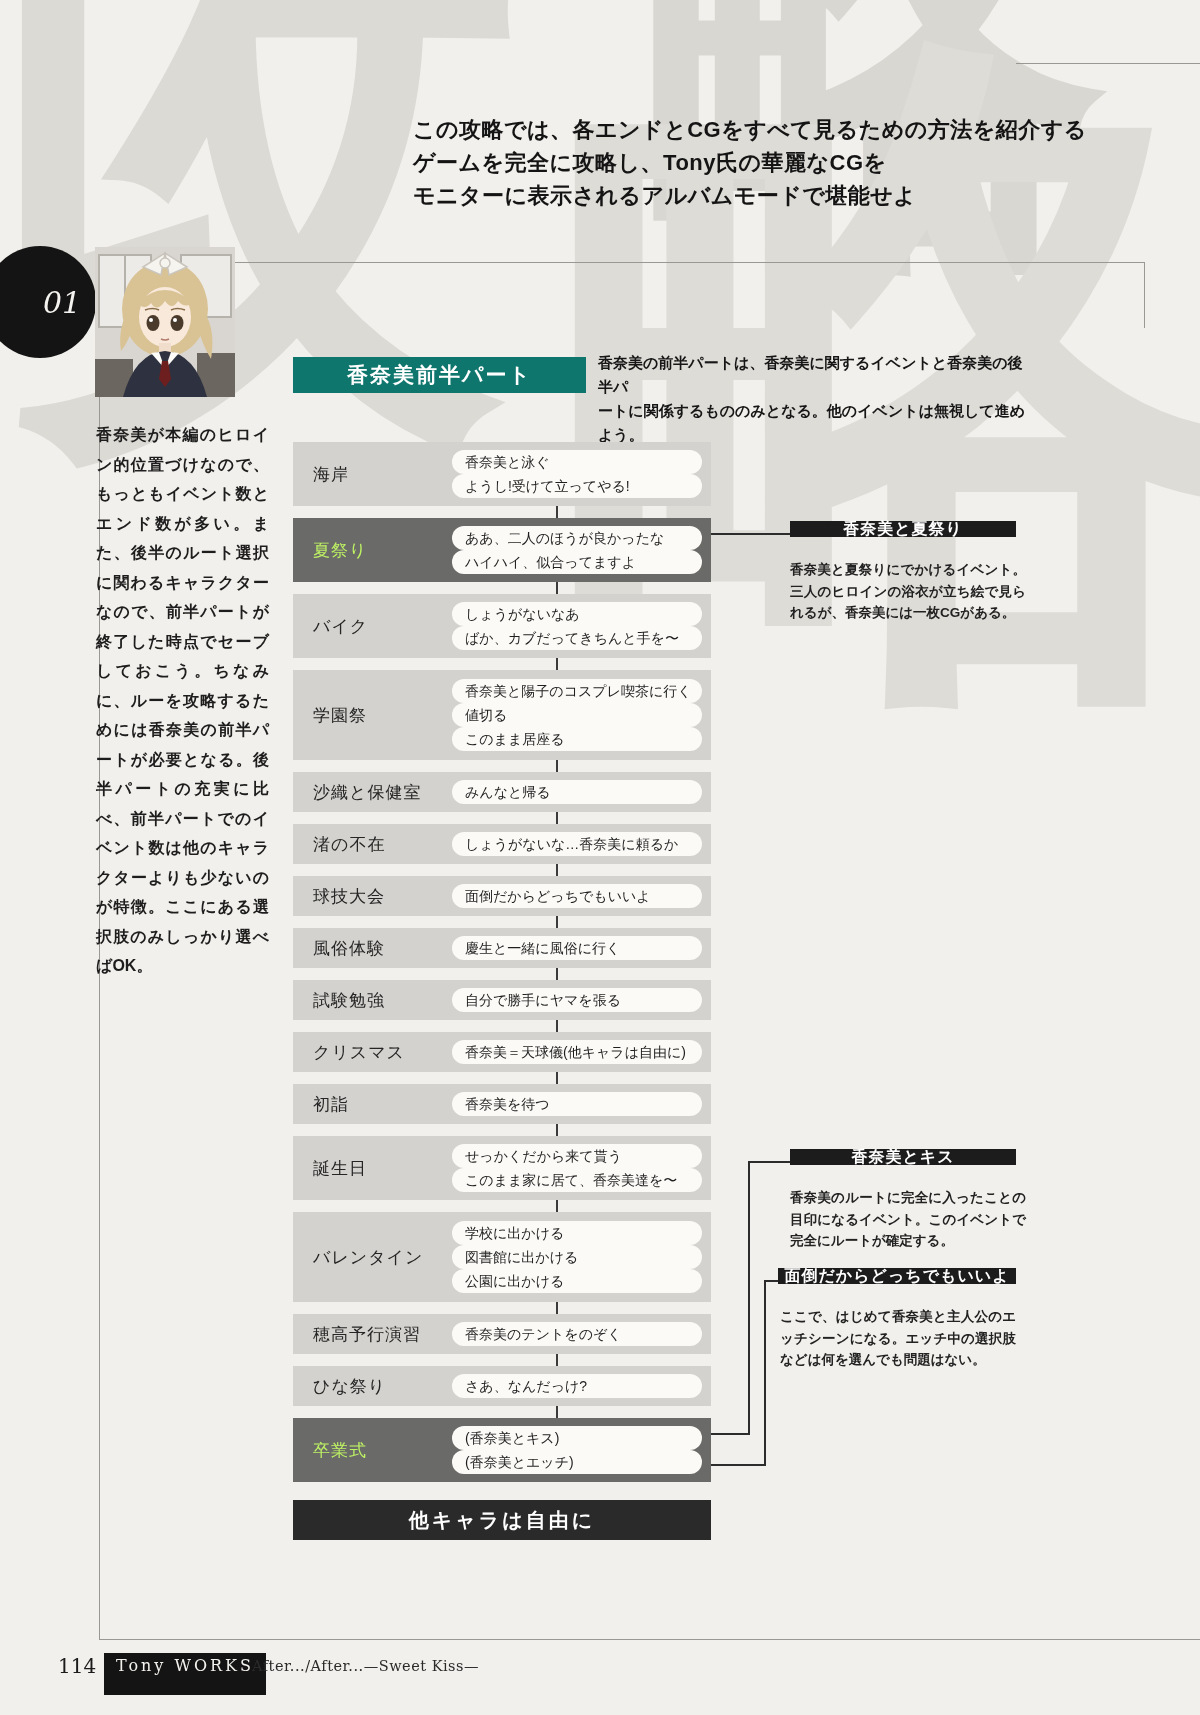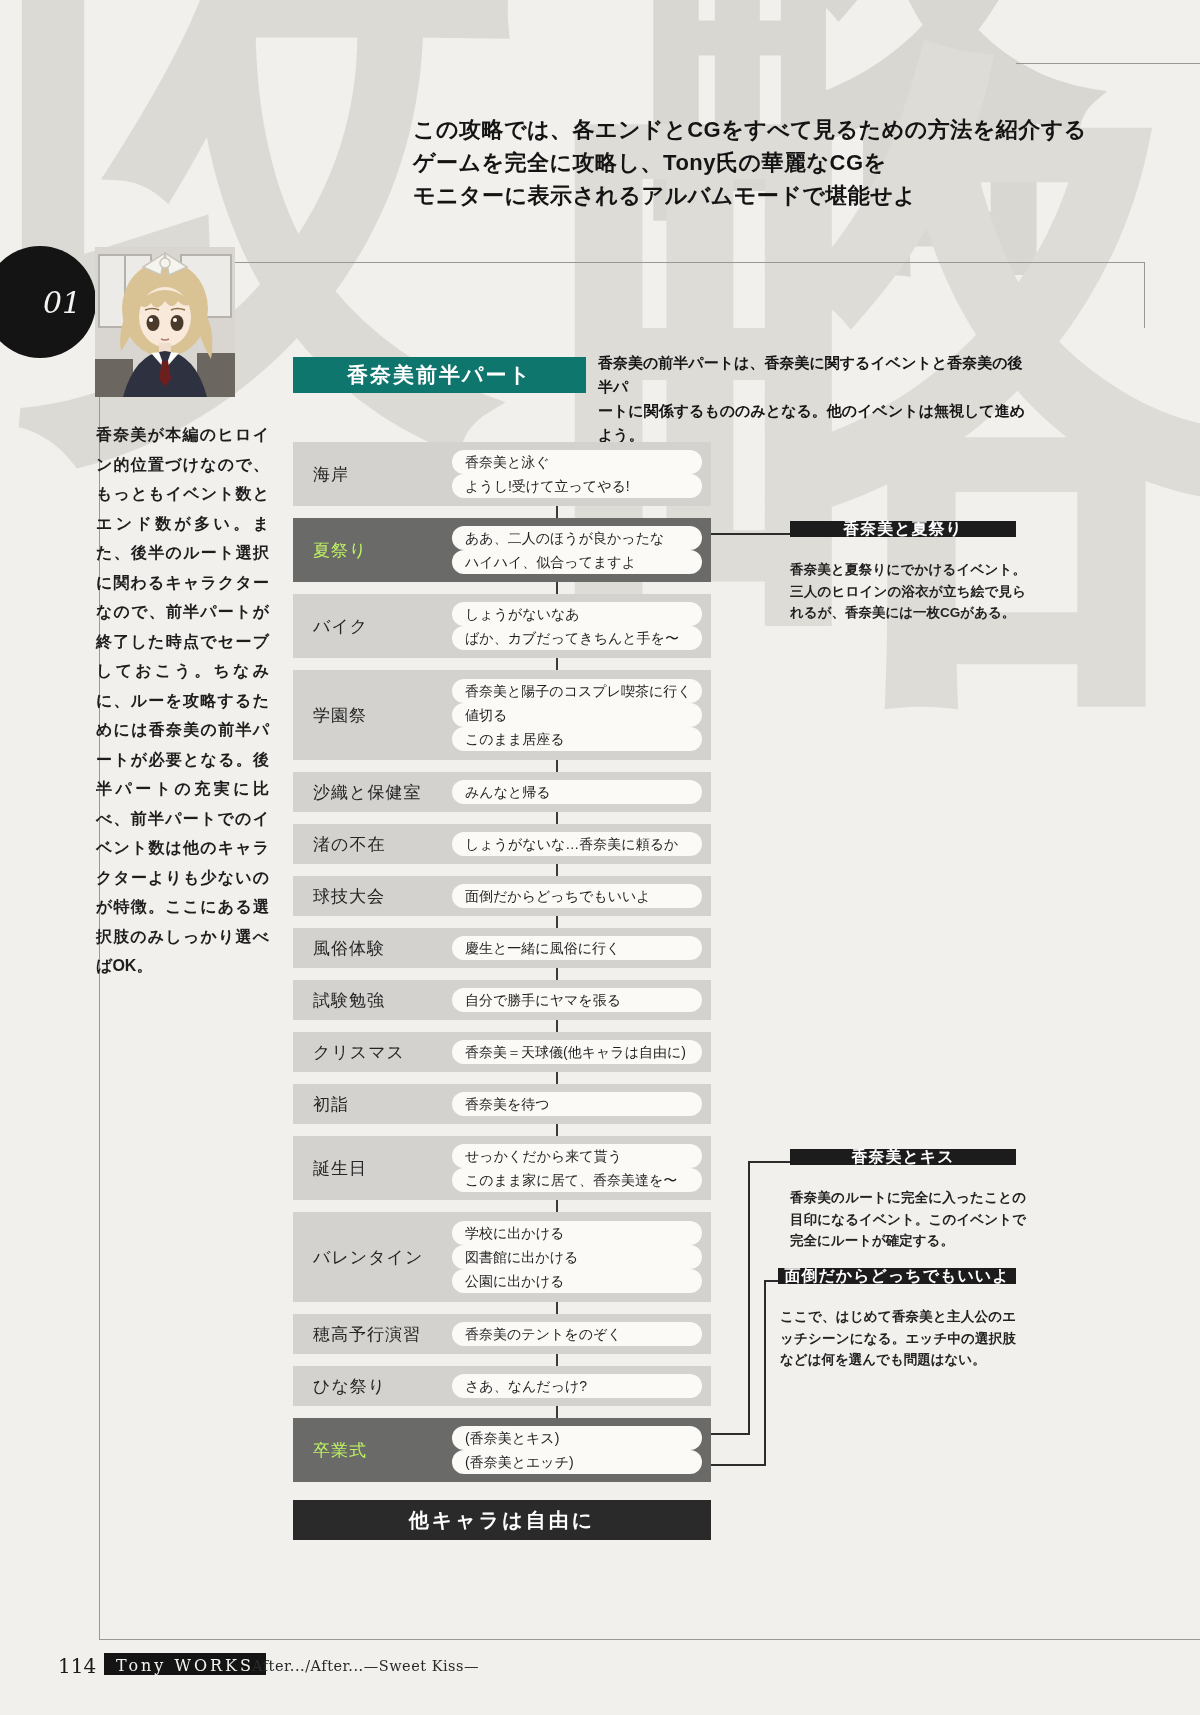--- a/index.html
+++ b/index.html
@@ -111,21 +111,21 @@
     font-size:13.5px;line-height:21.5px;font-weight:700;color:#222;text-align:justify;
   }
   .co1b{left:790px;top:559px;}
   .co2b{left:790px;top:1187px;}
   .co3b{left:780px;top:1306px;}
   
   .footer{position:absolute;left:0;top:1650px;width:1200px;height:40px;z-index:3;}
   .page-num{position:absolute;left:58px;top:4px;font-family:"DejaVu Serif", serif;font-size:20px;color:#1b1b1b;}
   .brand-box{
     position:absolute;left:104px;top:3px;background:#141414;color:#f4f2ee;
-    font-family:"DejaVu Serif", serif;font-size:16px;letter-spacing:3px;padding:3px 12px 0;
+    font-family:"DejaVu Serif", serif;font-size:16px;letter-spacing:3px;padding:3px 12px 20px;
   }
   .footer-title{position:absolute;left:252px;top:8px;font-family:"DejaVu Serif", serif;font-size:14.5px;color:#2a2a2a;letter-spacing:.5px;}
 </style>
 </head>
 <body>
 
 <div class="page">
 
   <div class="wm wm1">攻</div>
   <div class="wm wm2">略</div>

